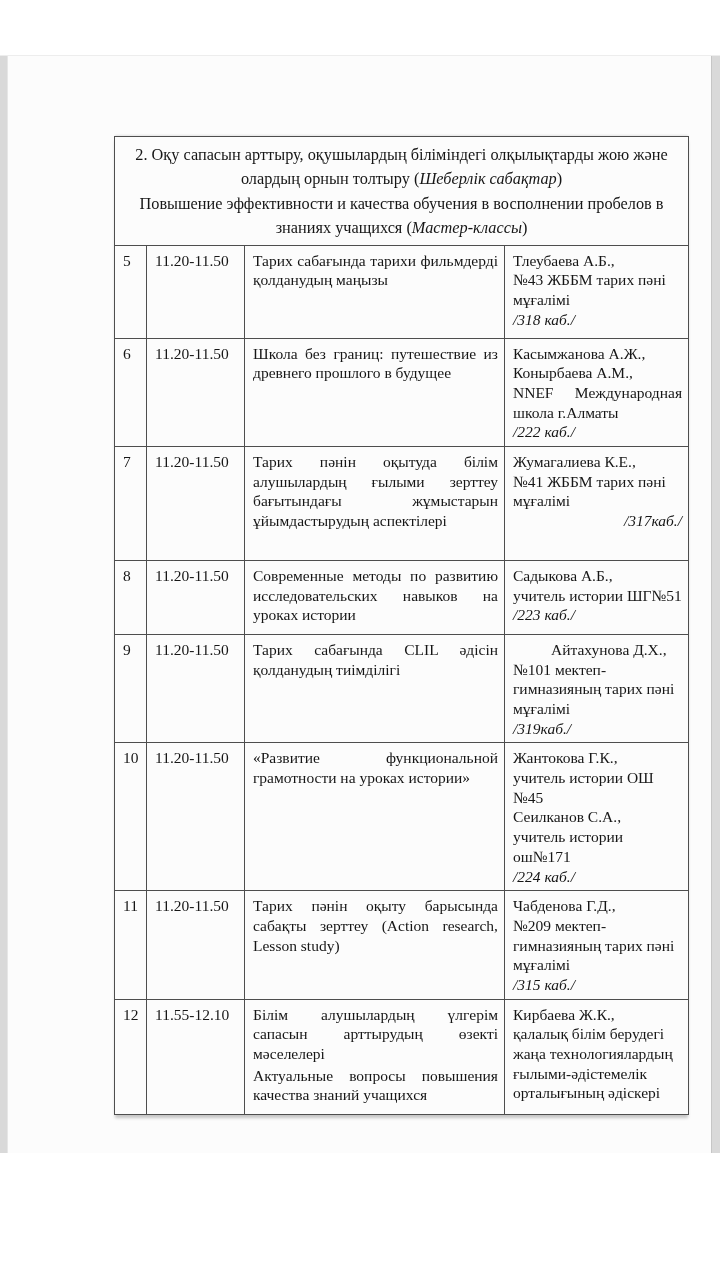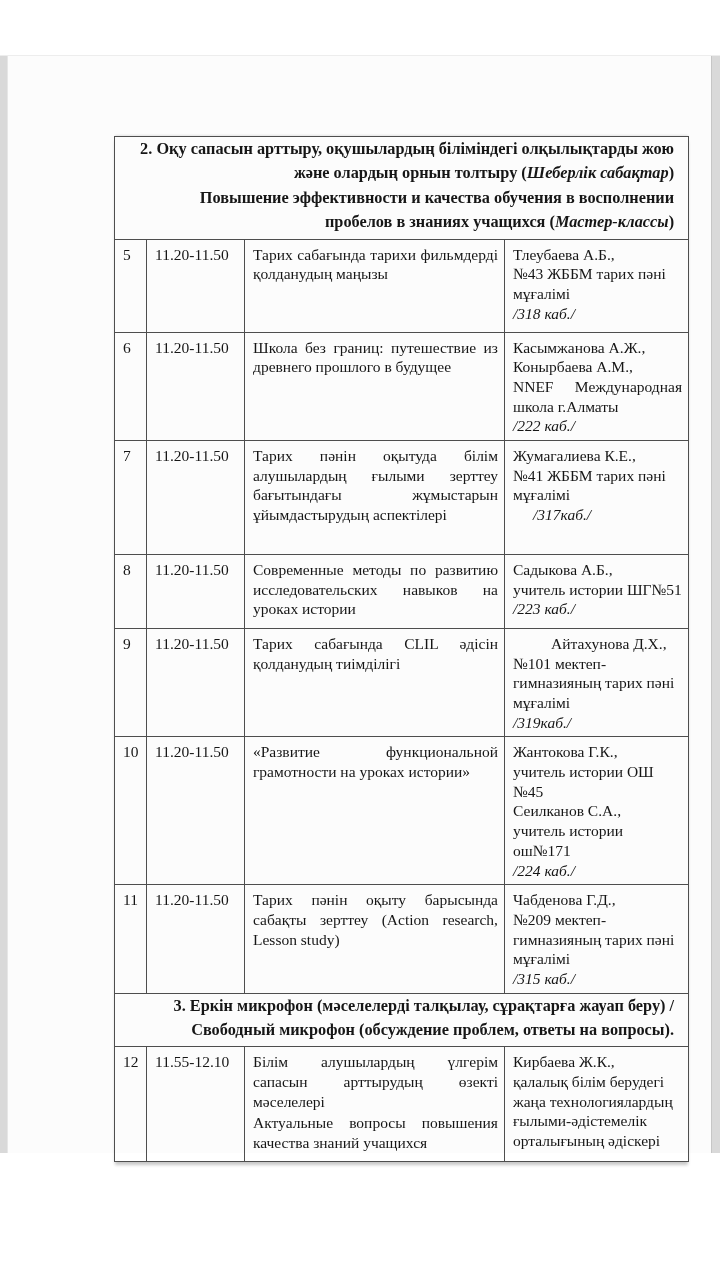--- a/index.html
+++ b/index.html
@@ -23,32 +23,32 @@
     font-size:15.5px;line-height:1.27;
   }
   .prog td{
     border:1px solid #4e4e4e;vertical-align:top;
     padding:5px 6px 4px 8px;overflow:hidden;
   }
   
   .h101{height:101px}.h93{height:93px}.h107{height:107px}.h114{height:114px}
   .h74{height:74px}.h92{height:92px}.h115{height:115px}.h47{height:47px}.h58{height:58px}
   .sec td{
-    text-align:right;font-weight:bold;font-size:16.3px;line-height:1.5;
-    padding:0 14px 4px 14px;vertical-align:middle;
+    text-align:center;font-weight:normal;font-size:16.3px;line-height:1.5;
+    padding:6px 14px 4px 14px;vertical-align:middle;
   }
   .sec .it{font-style:italic;}
   .c-num{text-align:left;}
   .c-topic .para{text-align:justify;margin:0 0 2px 0;}
   .pl{display:block;}
   .b{font-weight:normal;}
   .i{font-style:italic;}
   .just{text-align:justify;}
   .ind6{padding-left:6px;margin-left:32px;}
-  .ind20{padding-left:20px;}
+  .ind20{padding-left:20px;text-align:right;}
 </style>
 </head>
 <body>
 
 <div class="scan">
   <div class="edge-l"></div>
   <div class="edge-r"></div>
 
   <table class="prog">
     <colgroup>
@@ -153,25 +153,20 @@
         <td class="c-topic">
             <div class="para">Тарих пәнін оқыту барысында сабақты зерттеу (Action research, Lesson study)</div>
           </td>
         <td class="c-pres">
           <span class="pl b">Чабденова Г.Д.,</span>
           <span class="pl">№209 мектеп-гимназияның тарих пәні мұғалімі</span>
           <span class="pl i">/315 каб./</span>
         </td>
       </tr>
 
-      <tr class="sec h47">
-        <td colspan="4">
-          <span>3. Еркін микрофон (мәселелерді талқылау, сұрақтарға жауап беру) / Свободный микрофон (обсуждение проблем, ответы на вопросы).</span>
-        </td>
-      </tr>
 
       <tr class="h115">
         <td class="c-num"><span>12</span></td>
         <td class="c-time"><span>11.55-12.10</span></td>
         <td class="c-topic">
           <div class="para">Білім алушылардың үлгерім сапасын арттырудың өзекті мәселелері</div>
           <div class="para">Актуальные вопросы повышения качества знаний учащихся</div>
         </td>
         <td class="c-pres">
           <span class="pl b">Кирбаева Ж.К.,</span>

